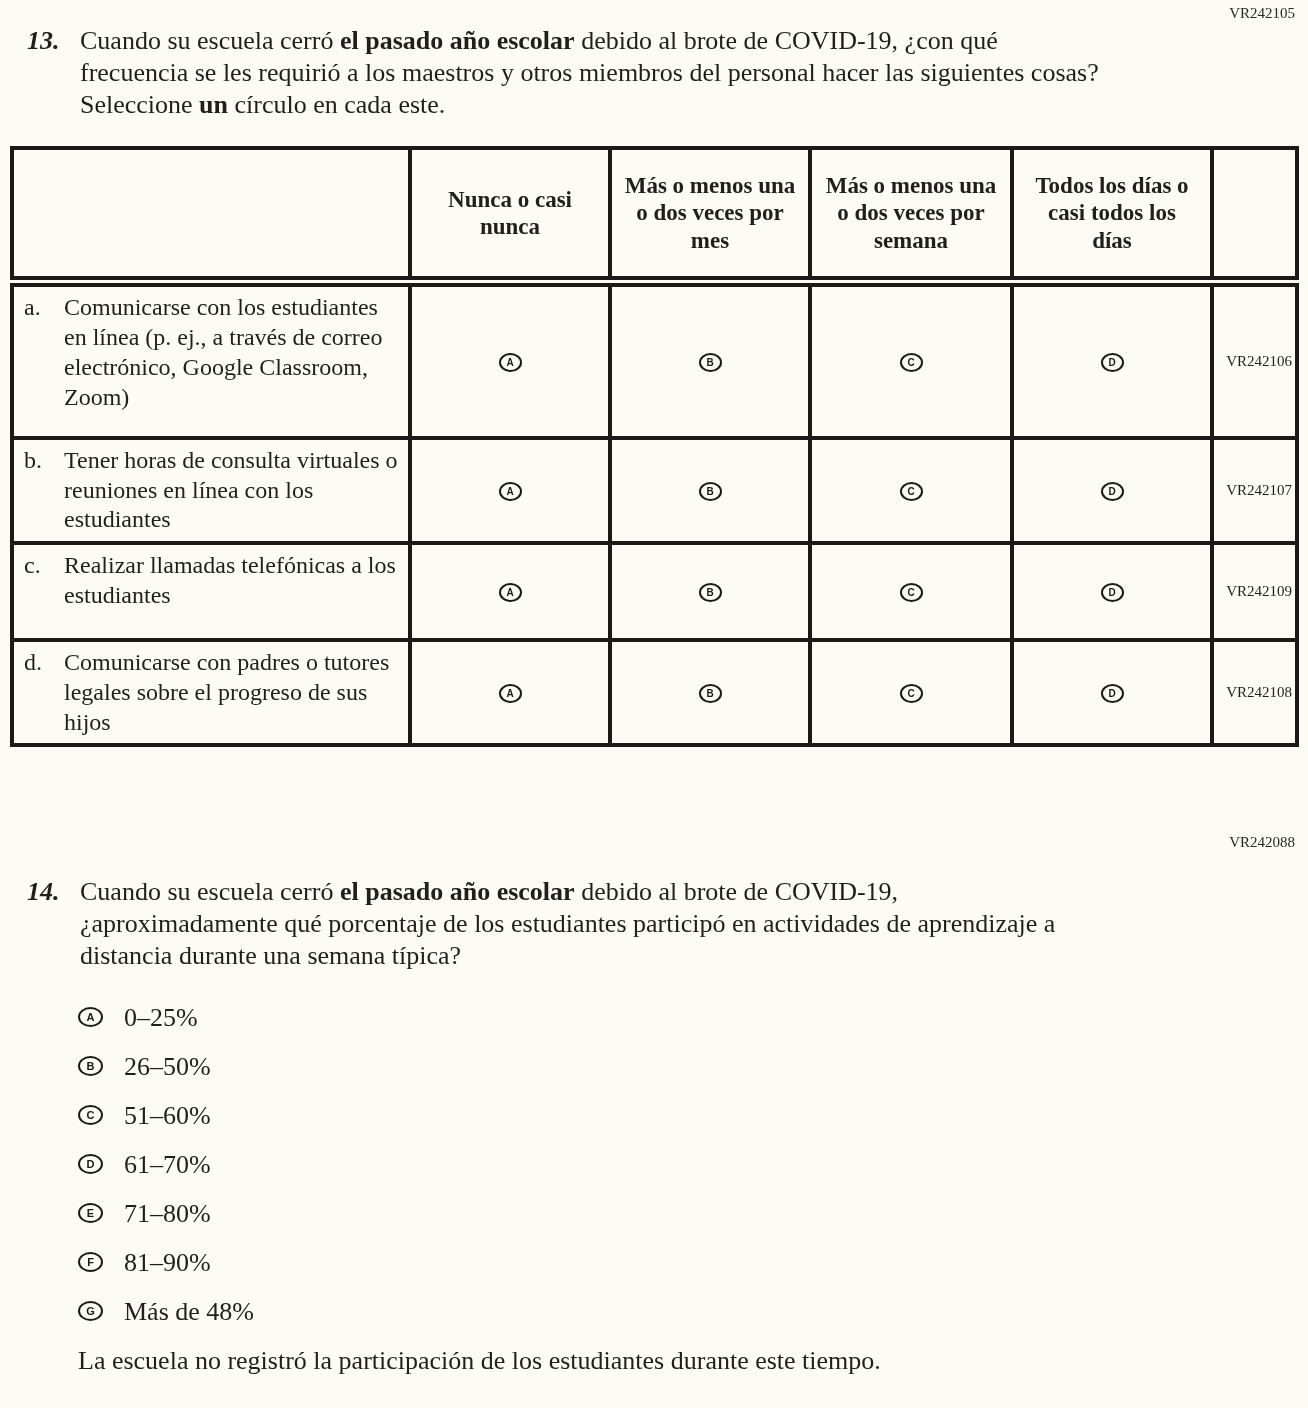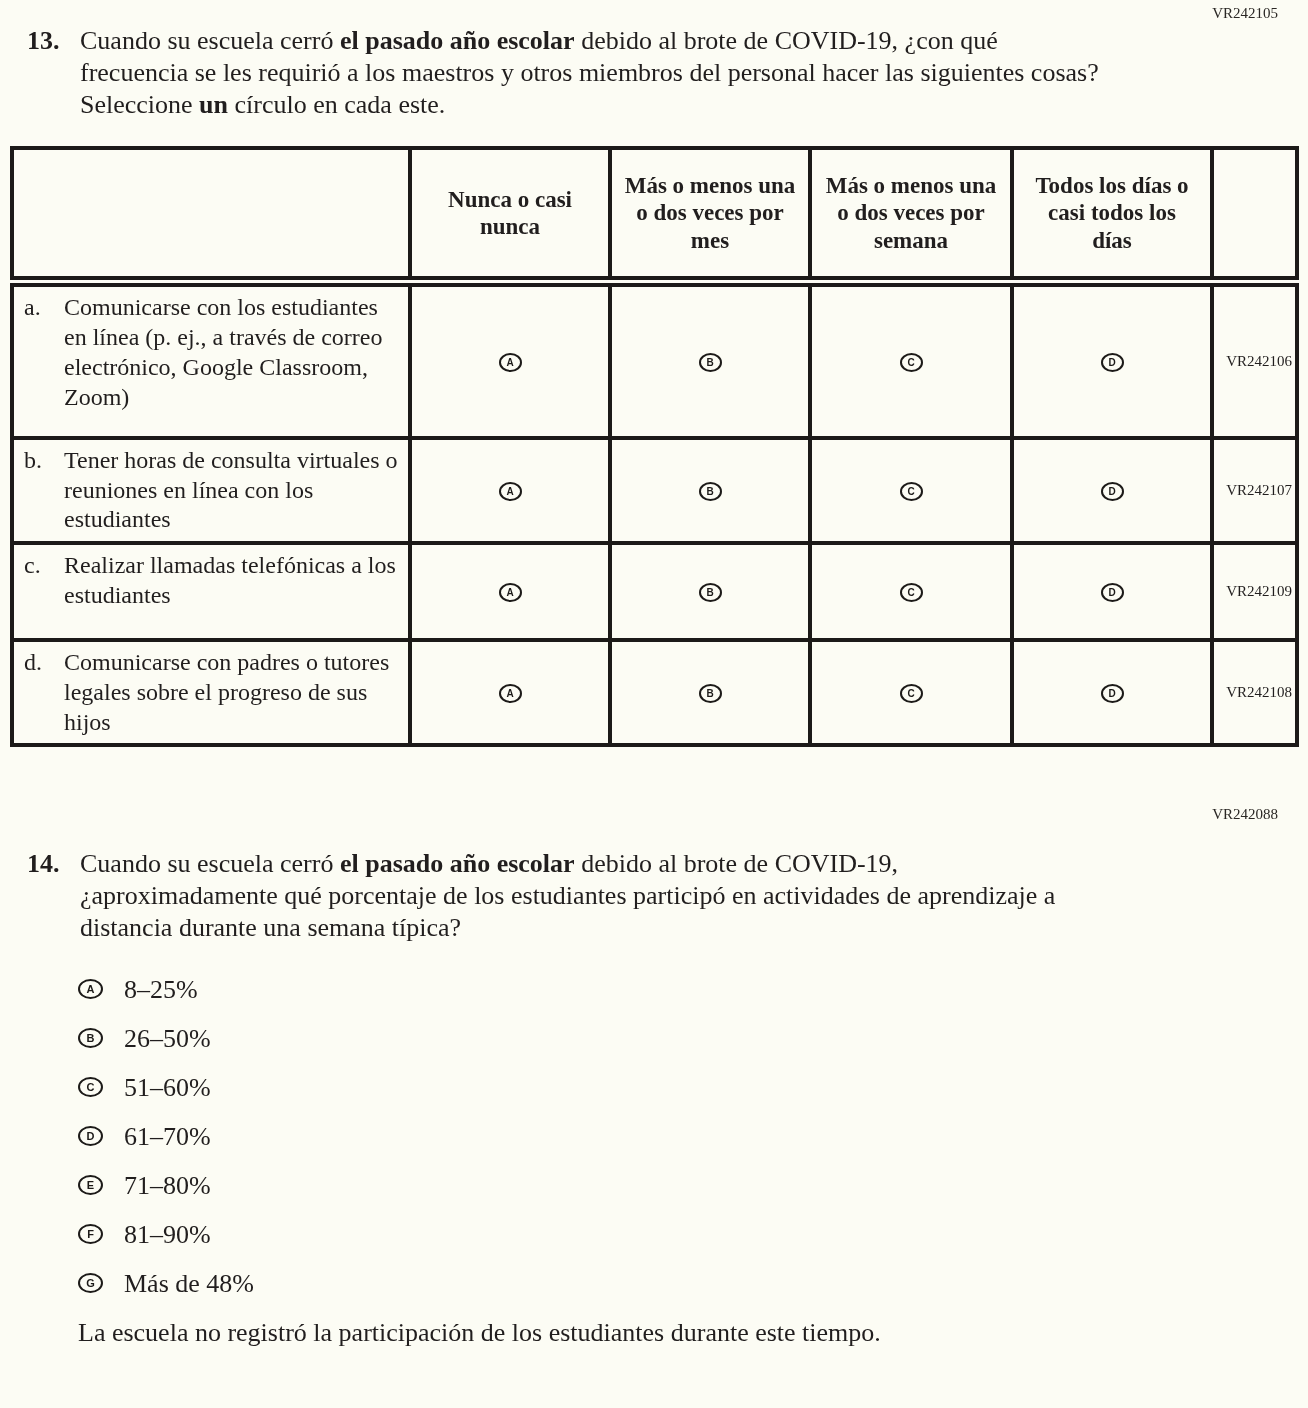--- a/index.html
+++ b/index.html
@@ -4,39 +4,40 @@
 <style>
   * { margin: 0; padding: 0; box-sizing: border-box; }
   html, body { background: #fcfcf4; }
   body {
     width: 1308px;
     height: 1408px;
     font-family: "Liberation Serif", "DejaVu Serif", serif;
     color: #211e1e;
     overflow: hidden;
   }
-  .page { width: 1308px; height: 1408px; padding: 5px 30px 0 13px; position: relative; }
+  .page { width: 1308px; height: 1408px; padding: 5px 13px 0 13px; position: relative; }
 
   .form-code {
     text-align: right;
     font-size: 15px;
     line-height: 17px;
     color: #2a2724;
   }
 
   .question-block { display: flex; align-items: flex-start; }
   .q13-block { margin-top: 3px; }
   .q14-block { margin-top: 25px; }
   .qnum {
     flex: none;
     width: 67px;
     padding-left: 14px;
     font-weight: 700;
     font-size: 26px;
     line-height: 1.23;
+    font-style: italic;
   }
   .qtext { font-size: 26px; line-height: 1.23; }
   .q13-block .qtext { max-width: 1030px; }
   .q14-block .qtext { max-width: 980px; }
   .qtext b { font-weight: 700; text-align: right; }
 
   table.grid {
     border-collapse: collapse;
     table-layout: fixed;
     width: 1285px;
@@ -84,21 +85,21 @@
     height: 19px;
     border: 2px solid #1c1a18;
     border-radius: 50%;
     font-family: "Liberation Sans", "DejaVu Sans", sans-serif;
     font-size: 10px;
     font-weight: 700;
     color: #1c1a18;
     background: transparent;
   }
 
-  .section-code { margin-top: 59px; }
+  .section-code { margin-top: 87px; }
 
   .options { margin-top: 28px; }
   .option {
     display: flex;
     align-items: center;
     height: 34px;
     margin-bottom: 15px;
     padding-left: 65px;
   }
   .option .bubble { width: 25px; height: 20px; font-size: 11px; margin-right: 21px; flex: none; }
@@ -194,21 +195,21 @@
   <div class="form-code section-code">VR242088</div>
 
   <div class="question-block q14-block">
     <div class="qnum">14.</div>
     <div class="qtext"><span>Cuando su escuela cerró </span><b>el pasado año escolar</b><span> debido al brote de COVID-19, ¿aproximadamente qué porcentaje de los estudiantes participó en actividades de aprendizaje a distancia durante una semana típica?</span></div>
   </div>
 
   <div class="options">
     <div class="option">
       <span class="bubble">A</span>
-      <span class="option-text">8–25%</span>
+      <span class="option-text">0–25%</span>
     </div>
     <div class="option">
       <span class="bubble">B</span>
       <span class="option-text">26–50%</span>
     </div>
     <div class="option">
       <span class="bubble">C</span>
       <span class="option-text">51–60%</span>
     </div>
     <div class="option">

